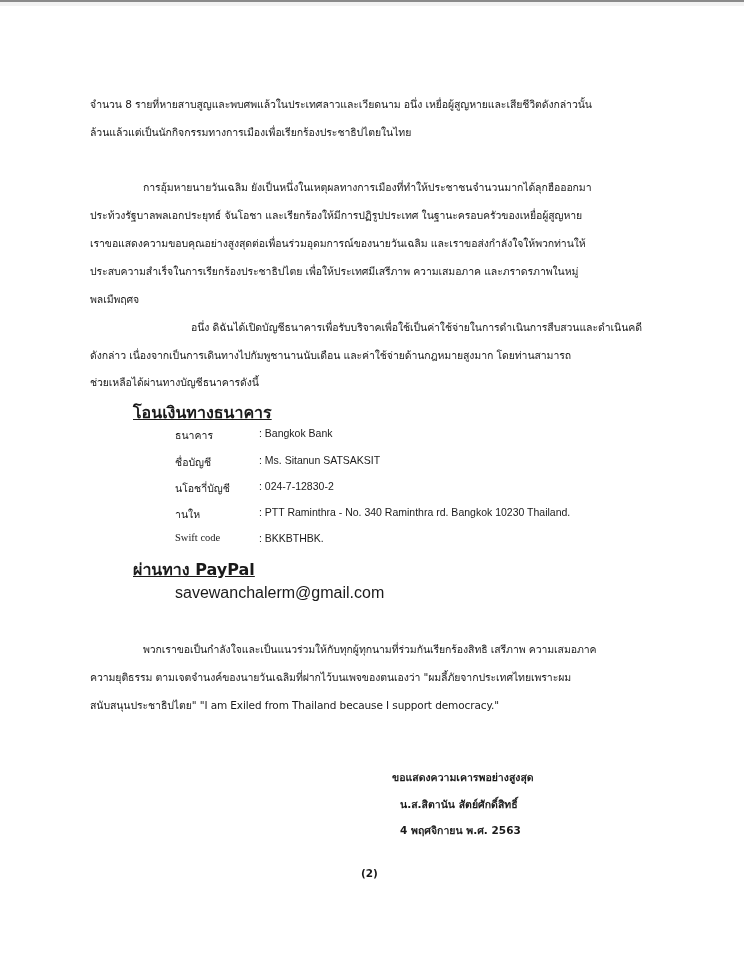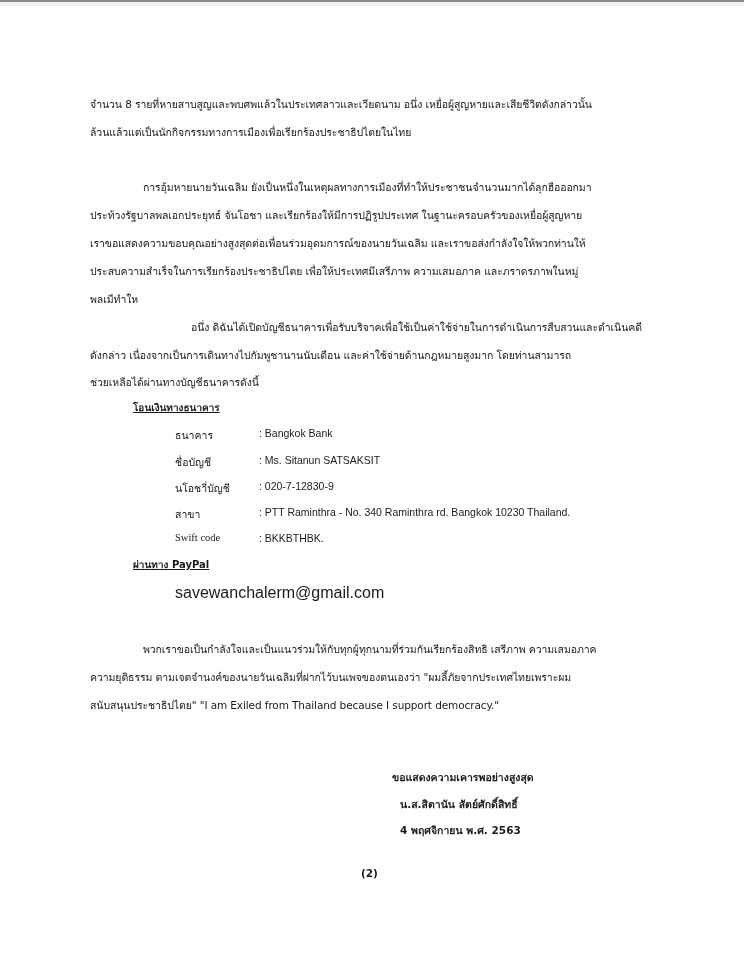--- a/index.html
+++ b/index.html
@@ -4,63 +4,63 @@
   <style>
     html, body { margin: 0; padding: 0; }
     body {
       width: 744px; height: 960px; background: #ffffff; position: relative; overflow: hidden;
       font-family: "DejaVu Sans", "Liberation Sans", sans-serif; color: #1a1a1a;
     }
     .top-edge { position: absolute; left: 0; top: 0; width: 744px; height: 2px; background: #8a8a8a; }
     .top-edge2 { position: absolute; left: 0; top: 2px; width: 744px; height: 4px; background: #f2f2f2; }
     .line { position: absolute; font-size: 10.5px; white-space: nowrap; letter-spacing: -0.1px; }
     .bold { font-weight: bold; }
-    .heading { position: absolute; font-size: 10px; font-weight: bold; text-decoration: underline; white-space: nowrap; }
+    .heading { position: absolute; font-size: 16px; font-weight: bold; text-decoration: underline; white-space: nowrap; }
     .row { position: absolute; font-size: 10.5px; white-space: nowrap; }
     .row .label { position: absolute; left: 0; }
     .row .value { position: absolute; left: 84px; font-family: "Liberation Sans", sans-serif; }
     .email { position: absolute; font-family: "Liberation Sans", sans-serif; font-size: 16px; }
     .sig { position: absolute; font-size: 10.5px; white-space: nowrap; }
     .pageno { position: absolute; font-size: 10.5px; font-weight: bold; }
   </style>
 </head>
 <body>
 
 <div class="top-edge"></div>
 <div class="top-edge2"></div>
 
 <div class="line" style="left:90px; top:96px;">จำนวน 8 รายที่หายสาบสูญและพบศพแล้วในประเทศลาวและเวียดนาม อนึ่ง เหยื่อผู้สูญหายและเสียชีวิตดังกล่าวนั้น</div>
 <div class="line" style="left:90px; top:124px;">ล้วนแล้วแต่เป็นนักกิจกรรมทางการเมืองเพื่อเรียกร้องประชาธิปไตยในไทย</div>
 
 <div class="line" style="left:143px; top:179px;">การอุ้มหายนายวันเฉลิม ยังเป็นหนึ่งในเหตุผลทางการเมืองที่ทำให้ประชาชนจำนวนมากได้ลุกฮือออกมา</div>
 <div class="line" style="left:90px; top:207px;">ประท้วงรัฐบาลพลเอกประยุทธ์ จันโอชา และเรียกร้องให้มีการปฏิรูปประเทศ ในฐานะครอบครัวของเหยื่อผู้สูญหาย</div>
 <div class="line" style="left:90px; top:235px;">เราขอแสดงความขอบคุณอย่างสูงสุดต่อเพื่อนร่วมอุดมการณ์ของนายวันเฉลิม และเราขอส่งกำลังใจให้พวกท่านให้</div>
 <div class="line" style="left:90px; top:263px;">ประสบความสำเร็จในการเรียกร้องประชาธิปไตย เพื่อให้ประเทศมีเสรีภาพ ความเสมอภาค และภราดรภาพในหมู่</div>
-<div class="line" style="left:90px; top:291px;">พลเมืทำให</div>
+<div class="line" style="left:90px; top:291px;">พลเมืพฤศจ</div>
 
 <div class="line" style="left:143px; top:319px;margin-left:48px;">อนึ่ง ดิฉันได้เปิดบัญชีธนาคารเพื่อรับบริจาคเพื่อใช้เป็นค่าใช้จ่ายในการดำเนินการสืบสวนและดำเนินคดี</div>
 <div class="line" style="left:90px; top:347px;">ดังกล่าว เนื่องจากเป็นการเดินทางไปกัมพูชานานนับเดือน และค่าใช้จ่ายด้านกฎหมายสูงมาก โดยท่านสามารถ</div>
 <div class="line" style="left:90px; top:374px;">ช่วยเหลือได้ผ่านทางบัญชีธนาคารดังนี้</div>
 
 <div class="heading" style="left:133px; top:400px;">โอนเงินทางธนาคาร</div>
 
 <div class="row" style="left:175px; top:427px;">
   <span class="label">ธนาคาร</span>
   <span class="value">: Bangkok Bank</span>
 </div>
 <div class="row" style="left:175px; top:454px;">
   <span class="label">ชื่อบัญชี</span>
   <span class="value">: Ms. Sitanun SATSAKSIT</span>
 </div>
 <div class="row" style="left:175px; top:480px;">
   <span class="label">นโอชาี่บัญชี</span>
-  <span class="value">: 020-7-12830-9</span>
+  <span class="value">: 024-7-12830-2</span>
 </div>
 <div class="row" style="left:175px; top:506px;">
-  <span class="label">สาขา</span>
+  <span class="label">านให</span>
   <span class="value">: PTT Raminthra - No. 340 Raminthra rd. Bangkok 10230 Thailand.</span>
 </div>
 <div class="row" style="left:175px; top:532px;">
   <span class="label" style="font-family:Liberation Serif, serif;">Swift code</span>
   <span class="value">: BKKBTHBK.</span>
 </div>
 
 <div class="heading" style="left:133px; top:557px;">ผ่านทาง PayPal</div>
 <div class="email" style="left:175px; top:584px;">savewanchalerm@gmail.com</div>
 

